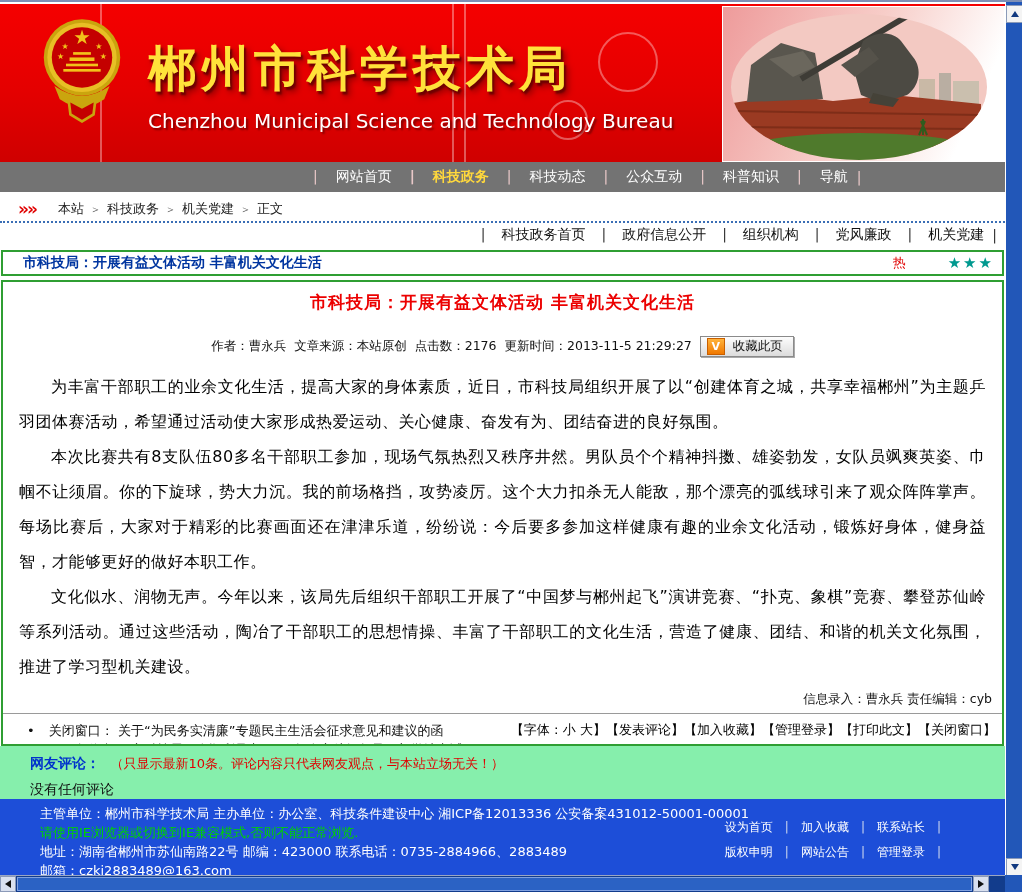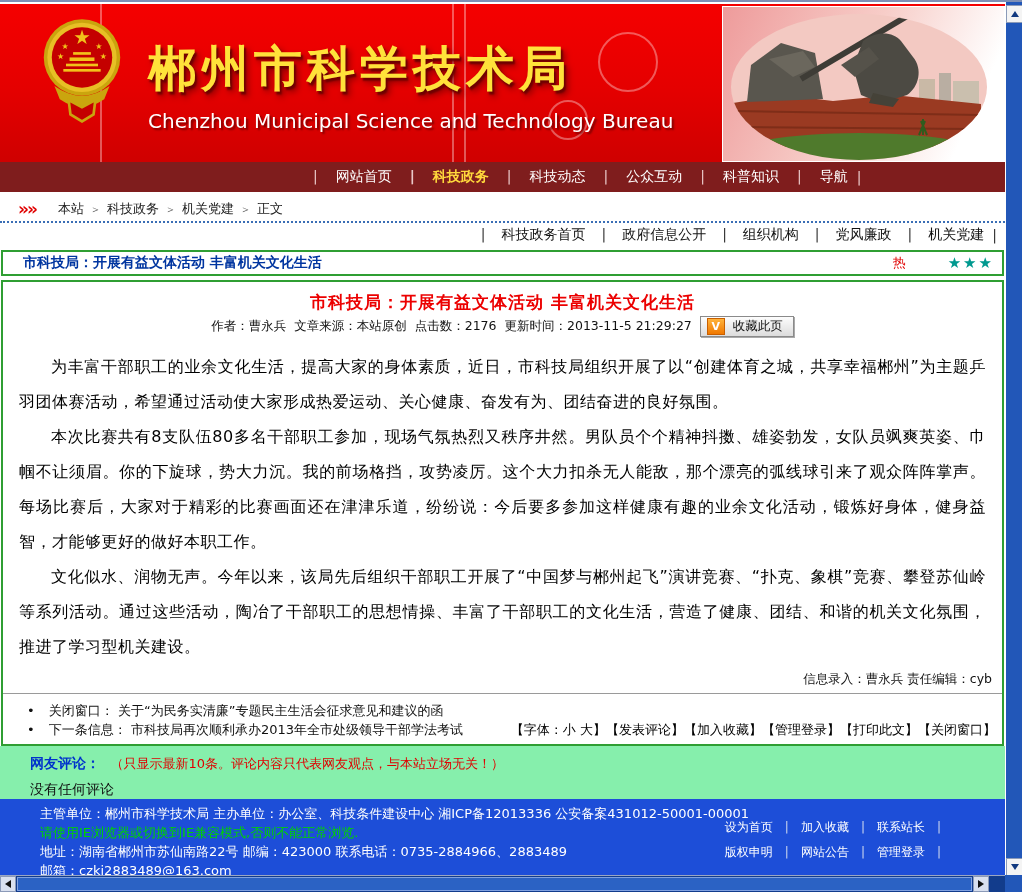--- a/index.html
+++ b/index.html
@@ -15,21 +15,21 @@
   .hline{position:absolute;top:0;bottom:0;width:2px;background:rgba(255,255,255,.35);}
   .swirl{position:absolute;border:2px solid rgba(255,255,255,.35);border-radius:50%;}
   .emblem{position:absolute;left:42px;top:6px;width:80px;height:118px;}
   .site-title{position:absolute;left:148px;top:33px;width:560px;}
   .site-title .cn{font-size:48px;font-weight:bold;color:#ffe23a;letter-spacing:5px;
     text-shadow:2px 3px 2px #6d0000,4px 5px 6px rgba(80,0,0,.6);white-space:nowrap;}
   .site-title .en{margin-top:8px;font-size:20px;color:#ffffff;text-shadow:2px 2px 2px rgba(90,0,0,.75);white-space:nowrap;}
   .photo{position:absolute;right:0;top:2px;width:281px;height:154px;border:1px solid #fff;background:#fff;}
 
   
-  .nav{height:30px;background:#7f1d1d;display:flex;align-items:center;padding-left:304px;box-sizing:border-box;}
+  .nav{height:30px;background:#737373;display:flex;align-items:center;padding-left:304px;box-sizing:border-box;}
   .nav-item{color:#ffffff;font-size:14px;padding:0 9px;cursor:pointer;white-space:nowrap;}
   .nav-item::before{content:"|";color:#e9c8c8;margin-right:18px;}
   .nav::after{content:"|";color:#e9c8c8;font-size:14px;}
   .nav-item.active{color:#ffd83c;font-weight:bold;}
 
   
   .crumbrow{height:24px;margin-top:5px;display:flex;align-items:center;padding-left:18px;
     border-bottom:2px dotted #3a6eb5;}
   .crumb-arrows{color:#e00000;font-size:17px;font-weight:bold;letter-spacing:-2px;margin-right:22px;line-height:1;}
   .crumb-item{font-size:13px;color:#222;cursor:pointer;}
@@ -44,21 +44,21 @@
   
   .titlebar{margin:3px 1px 0 1px;border:2px solid #2f9e33;height:22px;display:flex;align-items:center;background:#fff;}
   .titlebar .bar-title{color:#0035a0;font-weight:bold;font-size:14px;padding-left:20px;cursor:pointer;}
   .titlebar .spacer{flex:1;}
   .hot{color:#e00000;font-size:13px;margin-right:42px;}
   .stars{color:#00998f;font-size:15px;letter-spacing:2px;margin-right:8px;}
 
   
   .article{margin:4px 1px 0 1px;border:2px solid #2f9e33;background:#fff;height:466px;box-sizing:border-box;overflow:hidden;position:relative;}
   .art-title{margin-top:9px;text-align:center;color:#ec0000;font-size:17px;font-weight:bold;letter-spacing:1px;}
-  .art-meta{margin-top:2px;display:flex;justify-content:center;align-items:center;font-size:12.5px;color:#111;}
+  .art-meta{margin-top:22px;display:flex;justify-content:center;align-items:center;font-size:12.5px;color:#111;}
   .art-meta span{margin:0 4px;}
   .fav-btn{display:inline-flex;align-items:center;border:1px solid #8a8a8a;background:linear-gradient(#fdfdfd,#dcdcdc);
     padding:1px 6px 1px 2px;margin-left:8px;cursor:pointer;box-shadow:1px 1px 0 #aaa;}
   .fav-v{display:inline-block;width:16px;height:15px;background:linear-gradient(#ffb33c,#f07800);color:#fff;
     font-weight:bold;font-size:11px;text-align:center;line-height:15px;border:1px solid #c85f00;margin-right:4px;}
   .fav-label{font-size:12.5px;color:#111;}
   .art-body{padding:12px 16px 0 16px;}
   .art-body p{margin:0;text-indent:2em;font-size:16px;line-height:35px;color:#000;text-align:justify;letter-spacing:.5px;}
   .entry-row{margin-top:4px;padding:3px 10px 5px 0;text-align:right;font-size:12.5px;color:#111;border-bottom:1px solid #9a9a9a;}
   .entry-row span{}

